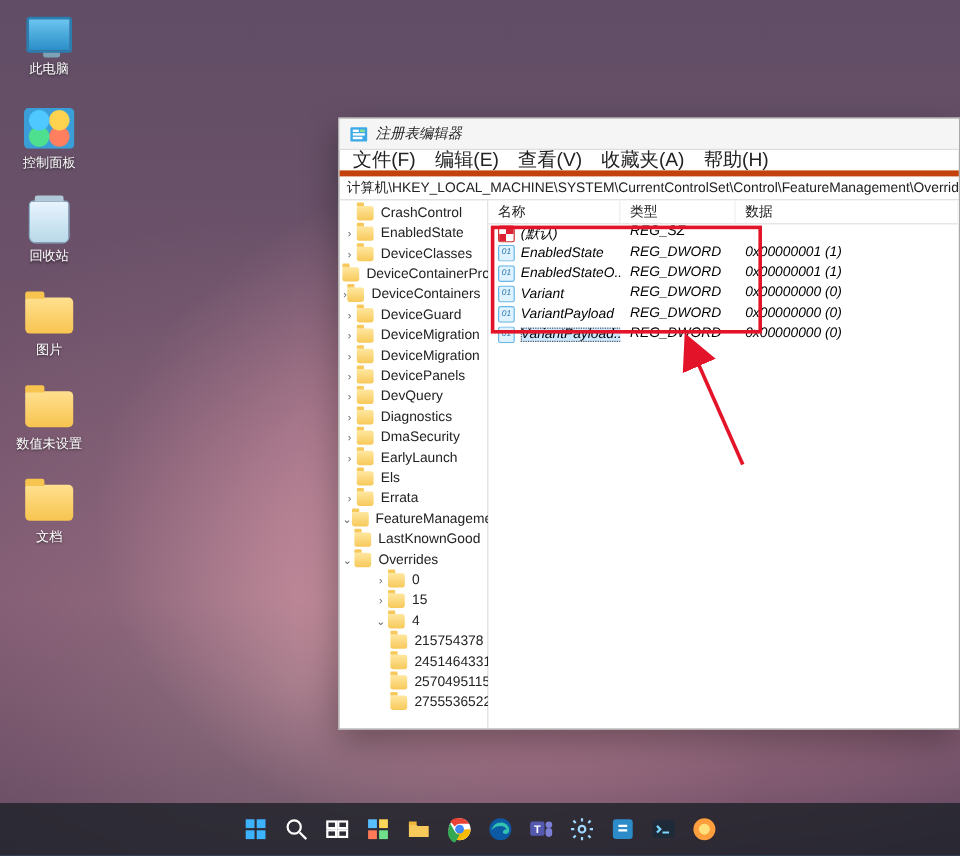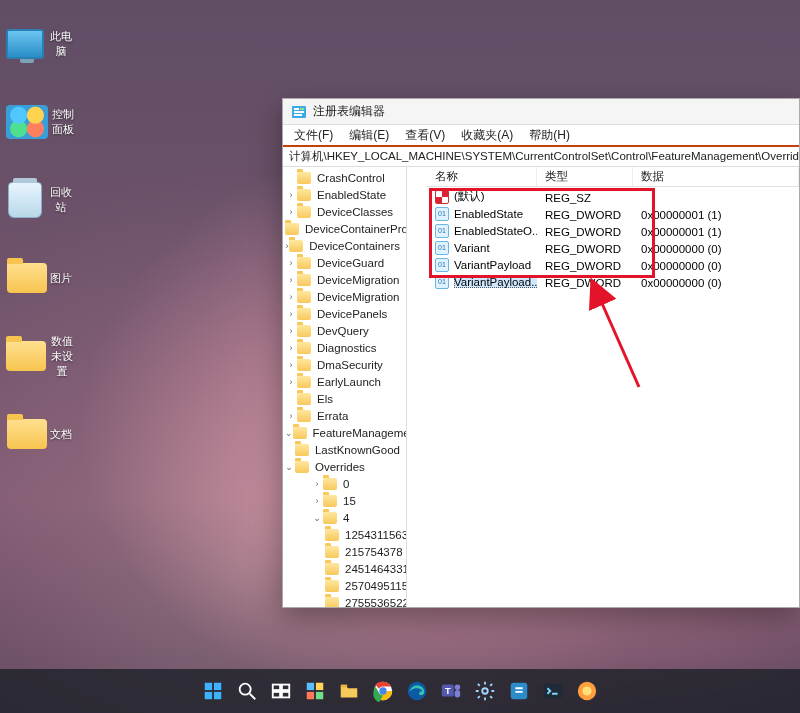--- a/index.html
+++ b/index.html
@@ -9,43 +9,43 @@
   .wallpaper {
     position: absolute; inset: 0;
     background:
       radial-gradient(ellipse 600px 400px at 70% 60%, rgba(255,220,230,0.6) 0%, rgba(225,150,170,0.5) 30%, rgba(180,100,130,0.4) 55%, rgba(100,60,90,0.5) 80%),
       radial-gradient(ellipse 500px 500px at 30% 80%, rgba(240,200,190,0.5) 0%, rgba(200,140,150,0.4) 40%, rgba(120,80,100,0.4) 80%),
       linear-gradient(180deg, #4a6a7a 0%, #7a7a8a 40%, #a08898 70%, #3a4a5a 100%);
   }
 
   
   .desktop-icons { position: absolute; top: 10px; left: 6px; width: 72px; }
-  .dicon { width: 70px; height: 68px; display: flex; flex-direction: row; align-items: center; justify-content: flex-start; gap: 2px; margin-bottom: 10px; cursor: pointer; }
+  .dicon { width: 70px; height: 68px; display: flex; flex-direction: column; align-items: center; justify-content: flex-start; gap: 2px; margin-bottom: 10px; cursor: pointer; }
   .dicon .glyph { width: 42px; height: 38px; display: flex; align-items: center; justify-content: center; }
   .dicon .label { color: #fff; font-size: 11px; text-align: center; text-shadow: 0 1px 2px rgba(0,0,0,.6); }
 
   .thispc { width: 38px; height: 30px; background: linear-gradient(#6bc5f0,#2a8ec7); border: 2px solid #2a7fb2; border-radius: 3px; position: relative; }
   .thispc::after { content:""; position:absolute; bottom:-6px; left:12px; width:14px; height:4px; background:#7da2b8; border-radius:0 0 2px 2px; }
   .recycle { width:34px; height:36px; background: linear-gradient(#e8f4ff,#b8d8e8); border-radius: 4px 4px 6px 6px; border: 1px solid #8ab0c8; position: relative; }
   .recycle::before { content:""; position:absolute; top:-5px; left:4px; right:4px; height:5px; background:#b0c8d8; border-radius:2px 2px 0 0; }
   .ctrlpanel { width:42px; height:34px; background: radial-gradient(circle at 30% 30%, #4fc8ff 0 8px, transparent 9px), radial-gradient(circle at 70% 30%, #ffd34f 0 8px, transparent 9px), radial-gradient(circle at 30% 70%, #4fe08f 0 8px, transparent 9px), radial-gradient(circle at 70% 70%, #ff7f5f 0 8px, transparent 9px), #3a9fd8; border-radius:4px; }
   .folder-glyph { width:40px; height:30px; background: linear-gradient(#ffe08f,#f7c44f); border-radius: 2px 4px 4px 4px; position: relative; }
   .folder-glyph::before { content:""; position:absolute; top:-5px; left:0; width:16px; height:6px; background:#f7c44f; border-radius:2px 2px 0 0; }
 
   
   .window {
     position: absolute; left: 282px; top: 98px; width: 518px; height: 510px;
     background: #fff; border: 1px solid #aaa; box-shadow: 0 10px 28px rgba(0,0,0,.35);
   }
-  .titlebar { height: 26px; display:flex; align-items:center; gap:6px; padding:0 8px; border-bottom:1px solid #ddd; background:#f5f5f5; }
+  .titlebar { height: 26px; display:flex; align-items:center; gap:6px; padding:0 8px; border-bottom:1px solid #ddd; background:#f5f5f5;font-style:italic; }
   .titlebar .app-icon { width:16px; height:16px; }
   .app-icon svg { width:16px; height:16px; display:block; }
   .titlebar .title { font-size:12px; color:#222; }
 
-  .menubar { height:22px; display:flex; align-items:center; gap:2px; padding:0 4px; border-bottom:2px solid #c2410c; font-size:12px; color:#222; }
+  .menubar { height:22px; display:flex; align-items:center; gap:2px; padding:0 4px; border-bottom:5px solid #c2410c; font-size:16px; color:#222; }
   .menubar .item { padding:2px 7px; cursor: default; }
 
   .pathbar { height:20px; font-size:11.5px; color:#222; padding:2px 6px; border-bottom:1px solid #ddd; white-space:nowrap; overflow:hidden; }
 
   .content { display:flex; height: calc(100% - 26px - 22px - 20px); }
 
   
   .tree { width: 124px; border-right:1px solid #ddd; overflow:auto; font-size:11.5px; color:#222; padding: 2px 0 6px 0; position:relative; }
   .tree::-webkit-scrollbar { width:14px; }
   .tree::-webkit-scrollbar-thumb { background:#c8c8c8; border:3px solid #f0f0f0; border-radius:7px; }
@@ -55,29 +55,29 @@
   .twisty { width:12px; display:inline-flex; justify-content:center; color:#666; font-size:9px; }
   .indent0 .row { padding-left: 2px; }
   .indent1 .row { }
   .indent2 .row { padding-left: 28px; }
   .indent3 .row { padding-left: 42px; }
   .fld { width:14px; height:12px; background: linear-gradient(#ffe7a0,#f7c95a); border-radius:1px 2px 2px 2px; position:relative; margin-right:4px; flex:0 0 auto; }
   .fld::before { content:""; position:absolute; top:-3px; left:0; width:6px; height:3px; background:#f7c95a; border-radius:1px 1px 0 0; }
   .name { padding:0 2px; }
 
   
-  .list { flex:1; overflow:auto; position:relative;margin-left:20px; }
+  .list { flex:1; overflow:auto; position:relative; }
   .list-header { display:flex; height:20px; border-bottom:1px solid #e0e0e0; font-size:11.5px; background:#fff; position:sticky; top:0; }
   .list-header .col { padding:2px 8px; border-right:1px solid #eee; color:#222; }
   .col-name { width:110px; }
   .col-type { width:96px; }
   .col-data { flex:1; }
 
   .list-body { font-size:11.5px; }
-  .lrow { display:flex; align-items:flex-end; height:17px; }
+  .lrow { display:flex; align-items:flex-start; height:17px;font-style:italic; }
   .lrow .c { padding:0 8px; white-space:nowrap; overflow:hidden; text-overflow:ellipsis; }
   .lrow .c.col-name { display:flex; align-items:center; gap:5px; }
   .vicon { width:14px; height:14px; flex:0 0 auto; display:inline-block; }
   .vicon.sz { background: conic-gradient(#d23 0 25%, #fff 0 50%, #d23 0 75%, #fff 0); border:1px solid #c33; border-radius:2px; box-sizing:border-box; }
   .vicon.dw { background:#def2ff; border:1px solid #6ab6e6; border-radius:2px; position:relative; }
   .vicon.dw::after { content:"01"; position:absolute; inset:0; font-size:7px; color:#2773a8; line-height:12px; text-align:center; }
   .lrow.selected .c.col-name .nm { outline:1px dotted #555; outline-offset:-1px; background:#cde8ff; }
 
   
   .annot-box { position:absolute; border:3px solid #e3142a; pointer-events:none; }
@@ -304,27 +304,20 @@
             <div class="row">
               <span class="twisty">⌄</span>
               <span class="fld"></span>
               <span class="name">4</span>
             </div>
           </li>
           <li class="indent3">
             <div class="row">
               <span class="twisty"></span>
               <span class="fld"></span>
-              <span class="name">1254311563</span>
-            </div>
-          </li>
-          <li class="indent3">
-            <div class="row">
-              <span class="twisty"></span>
-              <span class="fld"></span>
               <span class="name">215754378</span>
             </div>
           </li>
           <li class="indent3">
             <div class="row">
               <span class="twisty"></span>
               <span class="fld"></span>
               <span class="name">2451464331</span>
             </div>
           </li>

